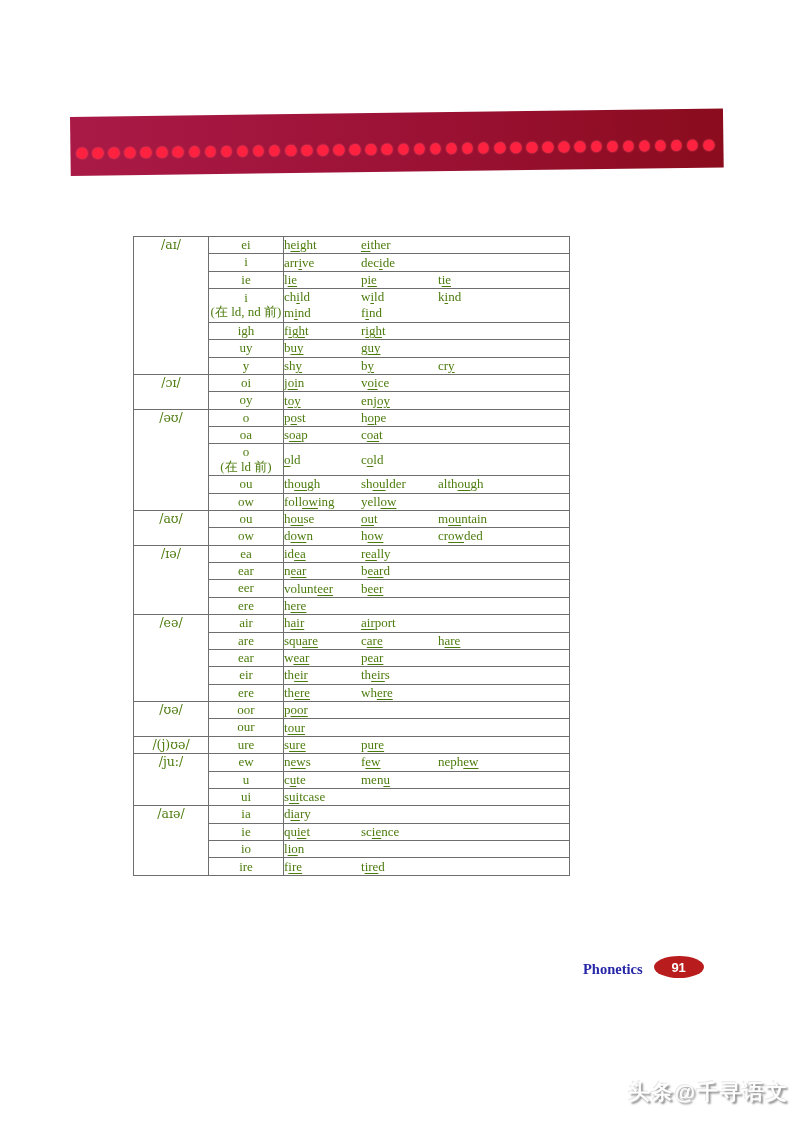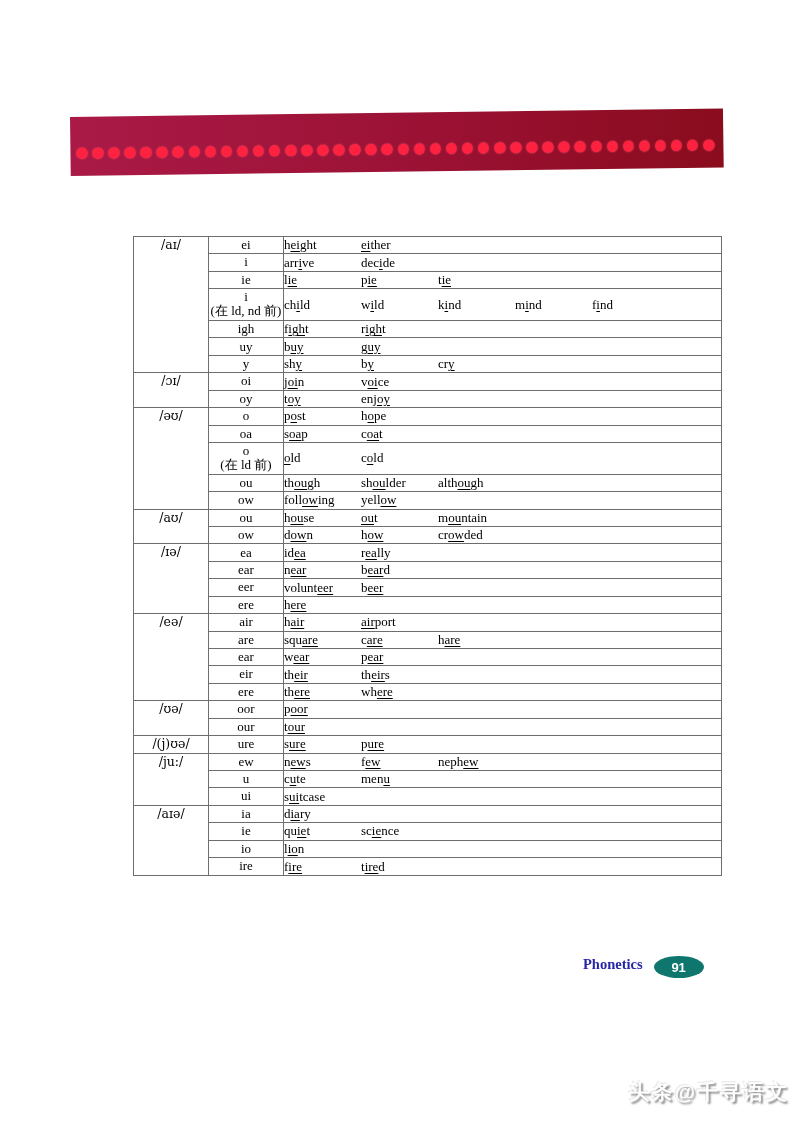--- a/index.html
+++ b/index.html
@@ -43,24 +43,24 @@
     width: 10.5px; height: 10.5px;
     border-radius: 50%;
     background: #ff2140;
     box-shadow: 0 0 2px #ff5064;
   }
 
   
   .table-wrap { position: absolute; left: 133px; top: 236px; }
   table.phonics {
     border-collapse: collapse;
-    width: 589px; height: 640px;
+    width: 437px; height: 640px;
     table-layout: fixed;
     font-size: 13px;
-    color: #000000;
+    color: #4d7c0f;
   }
   table.phonics td { border: 1px solid #6e6e6e; padding: 0; }
   tr.row { height: 17px; }
   tr.row.tall { height: 31px; }
   td.phoneme {
     text-align: center;
     vertical-align: top;
     padding-top: 1px;
     font-family: "DejaVu Serif", serif;
     font-size: 12.5px;
@@ -73,21 +73,21 @@
   td.spelling .note { font-size: 13px; line-height: 1.15; }
   td.words { padding-left: 18px; vertical-align: middle; }
   .word { display: inline-block; width: 77px; white-space: nowrap; }
   .word:last-child { width: auto; }
   .word u { text-underline-offset: 2px; }
 
   
   .footer {
     position: absolute;
     left: 583px; top: 956px;
-    display: flex; align-items: flex-start; gap: 11px;
+    display: flex; align-items: flex-end; gap: 11px;
   }
   .footer-label {
     font-weight: 700;
     font-size: 14.5px;
     color: #2626a8;
     font-family: "Liberation Serif", serif;
   }
   .page-badge {
     width: 50px; height: 22px;
     border-radius: 50%;
@@ -321,18 +321,18 @@
           <tr class="row">
             <td class="spelling">ire</td>
             <td class="words"><span class="word">f<u>ire</u></span><span class="word">t<u>ire</u>d</span></td>
           </tr>
         </tbody>
     </table>
   </div>
 
   <div class="footer">
     <span class="footer-label" style="color: rgb(38, 38, 168);">Phonetics</span>
-    <span class="page-badge" style="background: #0f766e;">91</span>
+    <span class="page-badge" style="background: #b91c1c;">91</span>
   </div>
 
   <div class="watermark">头条@千寻语文</div>
 
 </div>
 
 </body></html>

